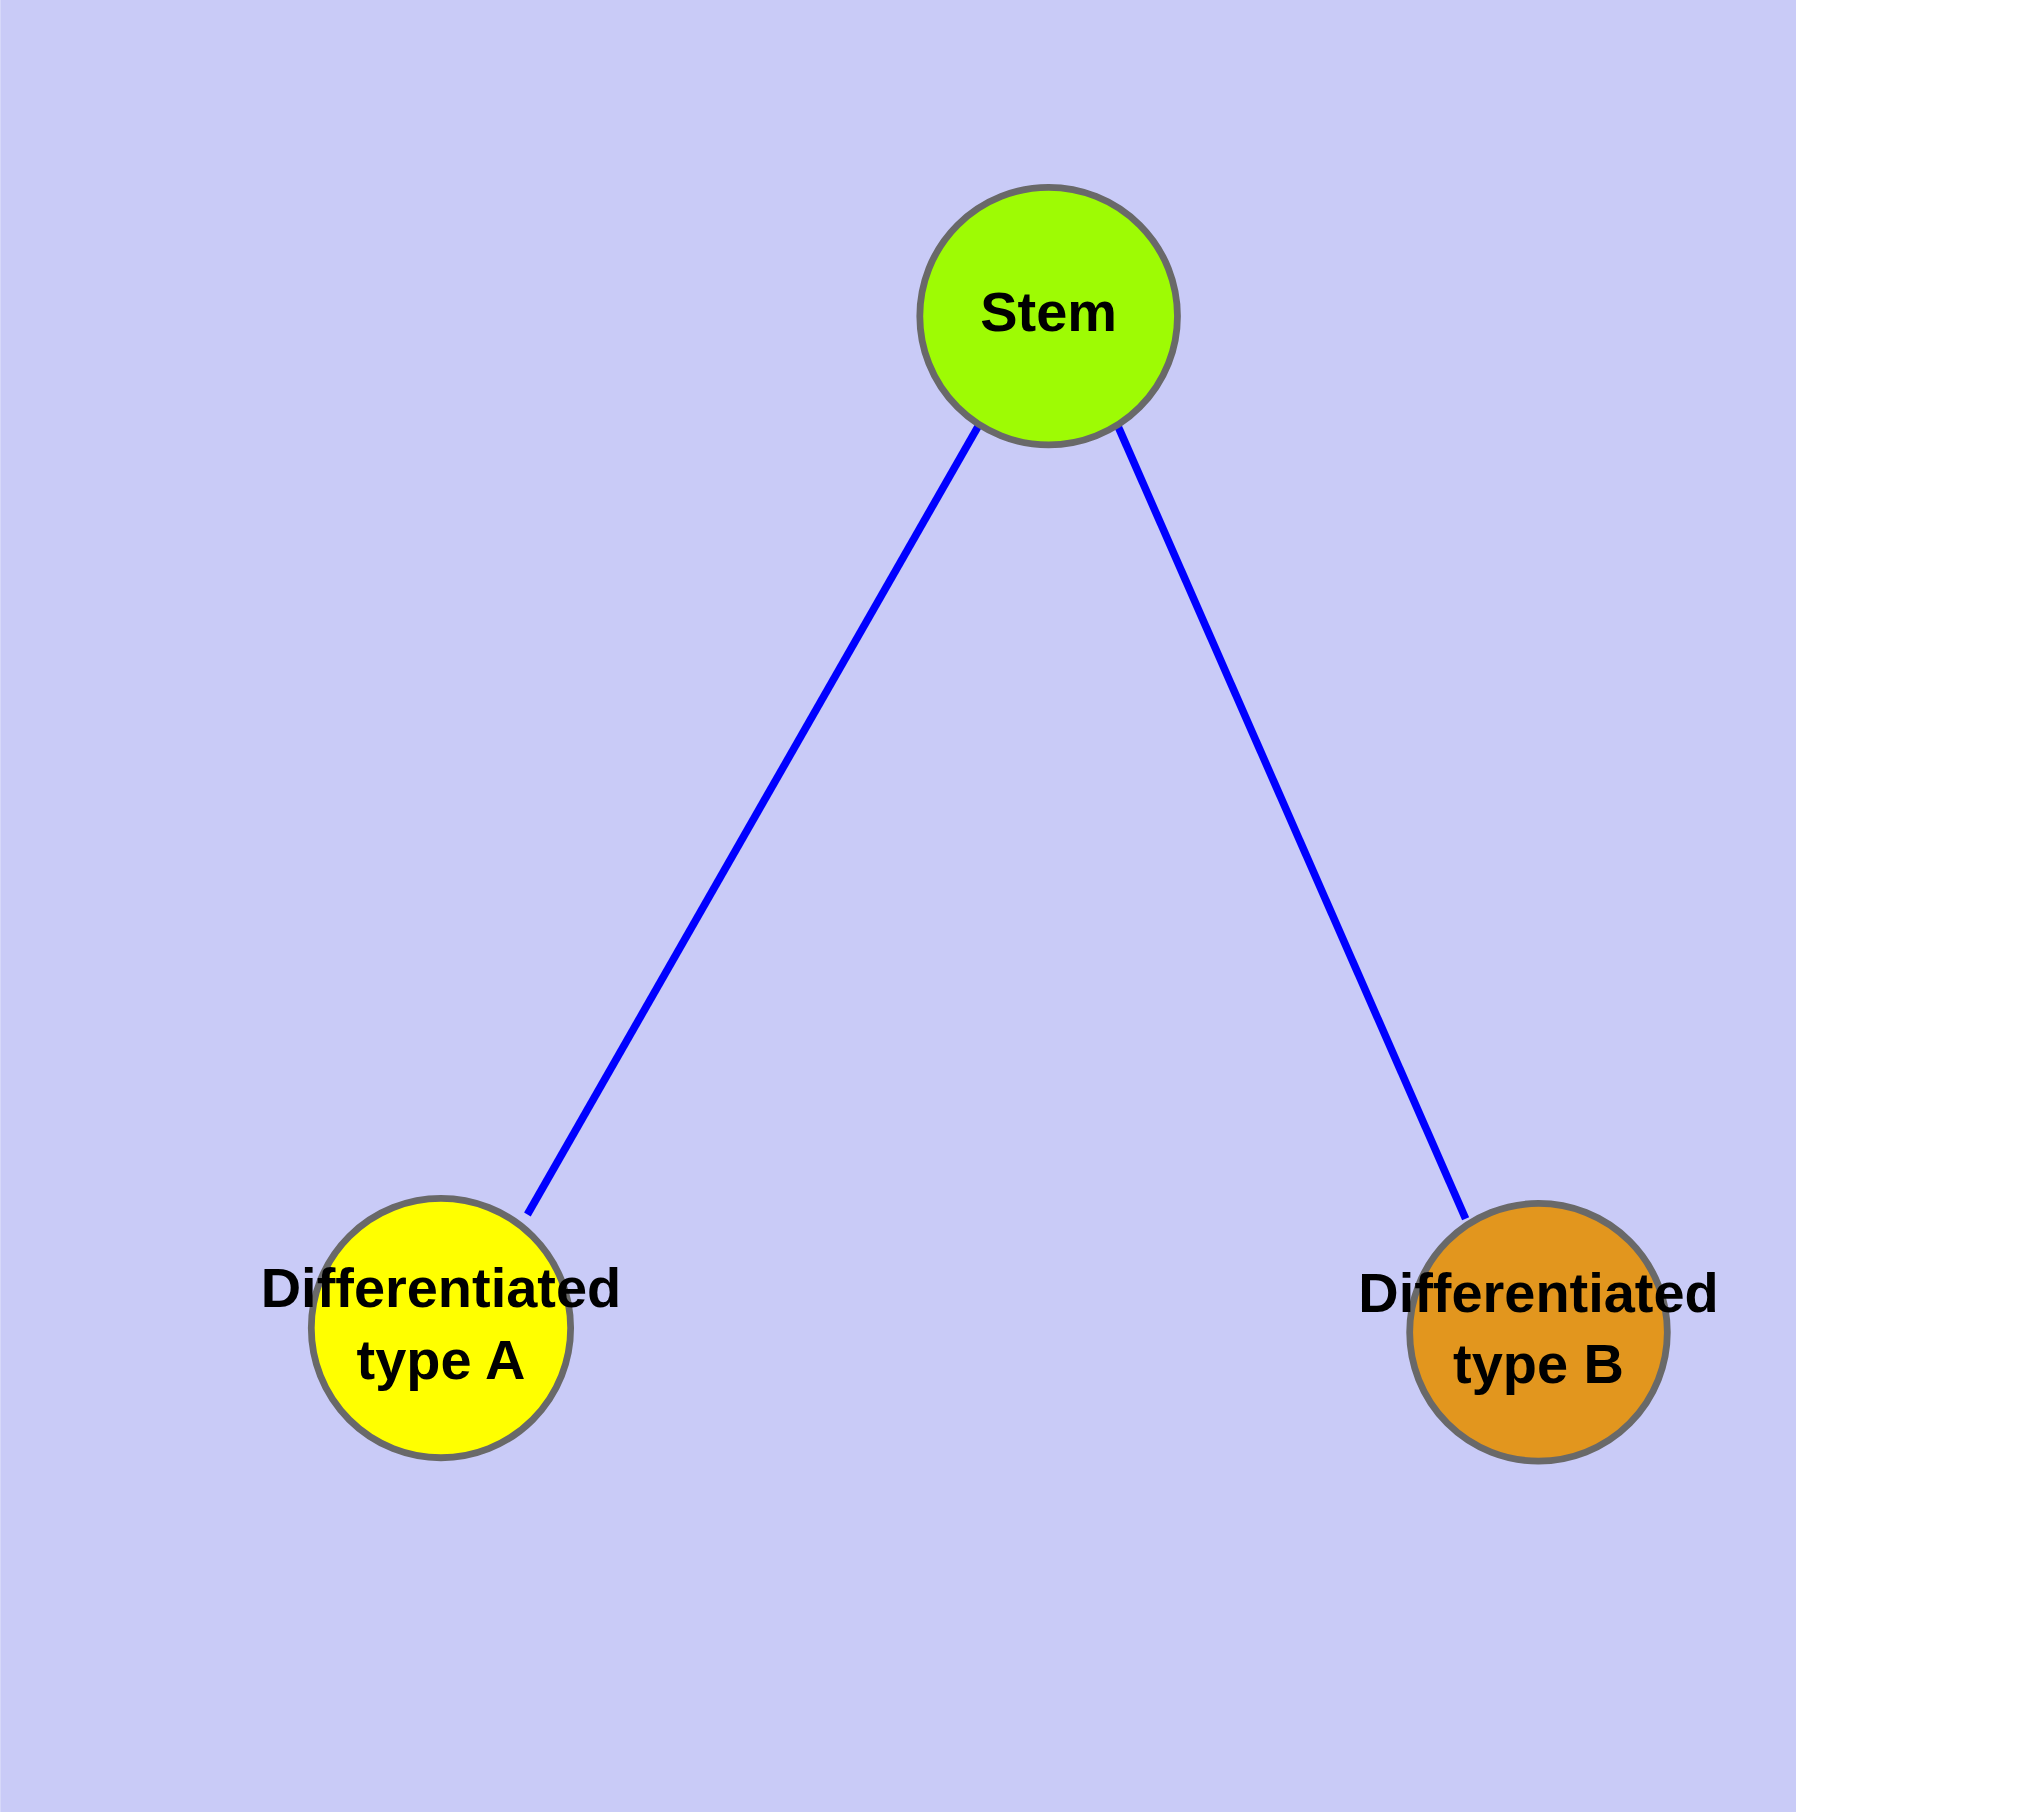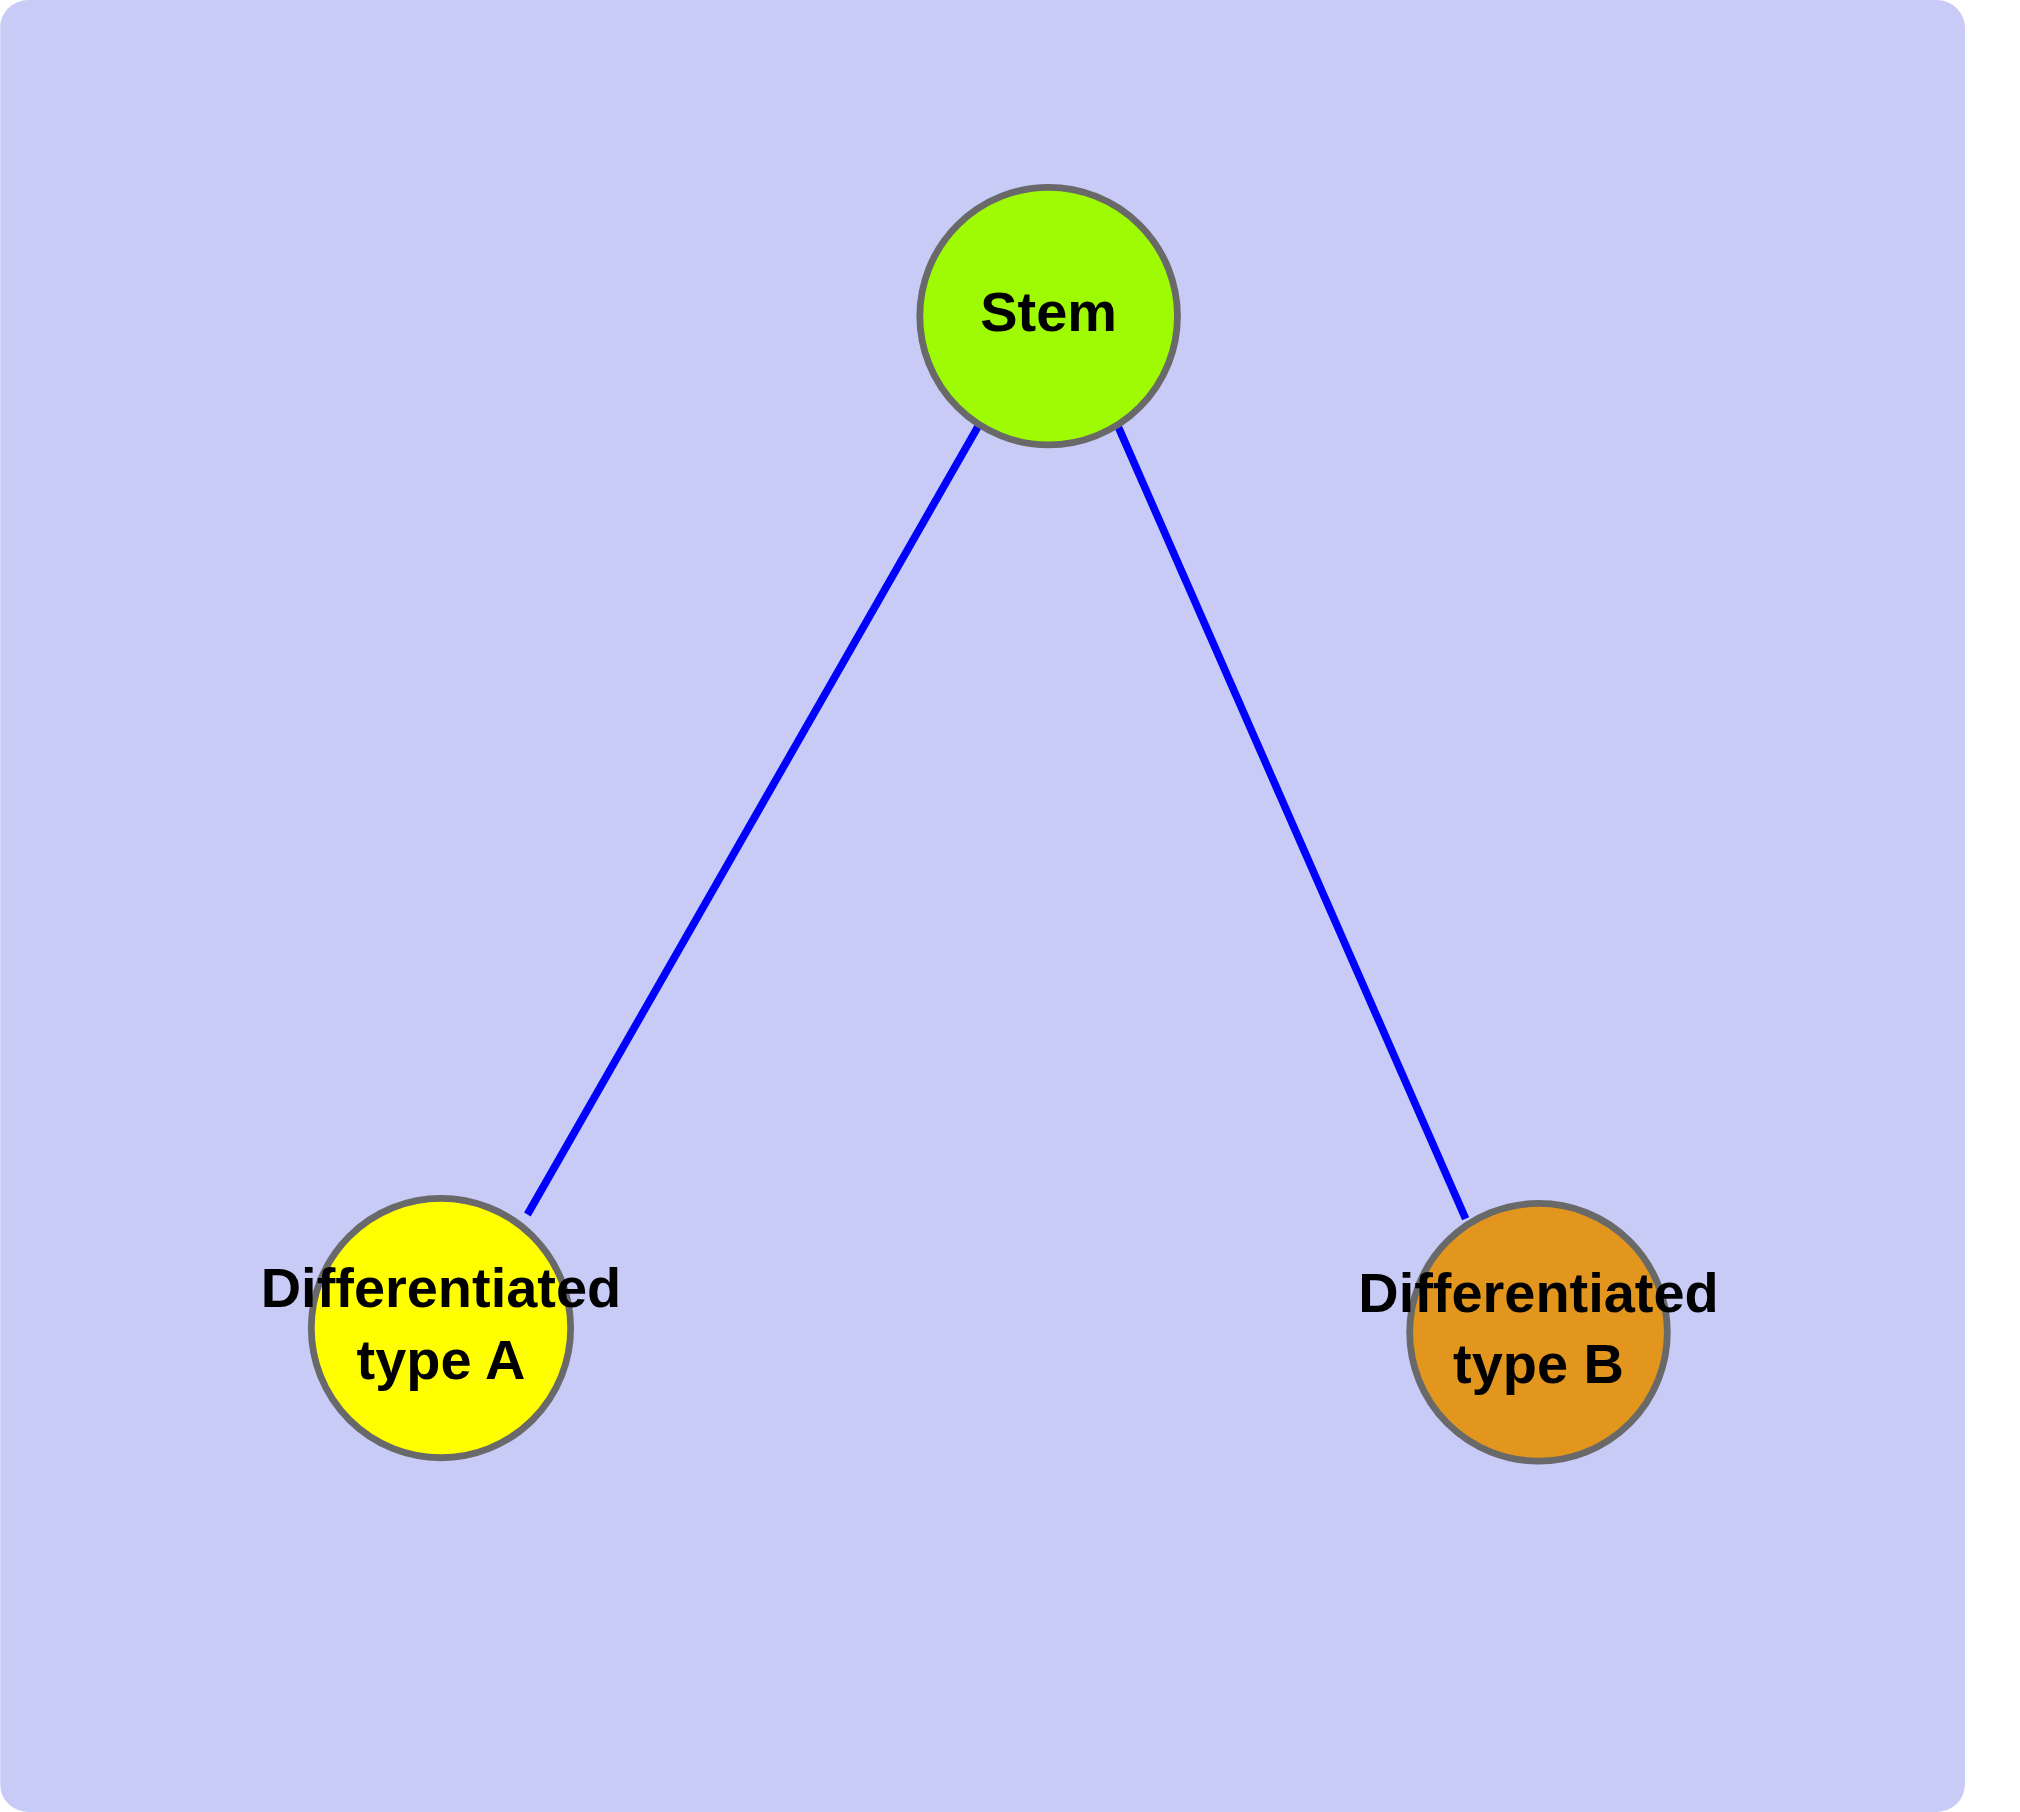--- a/index.html
+++ b/index.html
@@ -28,21 +28,21 @@
     font-weight: bold;
     fill: #000000;
     text-anchor: middle;
     dominant-baseline: middle;
     paint-order: normal;
   }
 </style>
 </head>
 <body>
 
-<div id="canvas" style="width: 1965px; height: 1812px; border-radius: 28px;">
+<div id="canvas" style="width: 1796px; height: 1812px;">
   <svg id="graph-svg" viewBox="0 0 2384 2138" xmlns="http://www.w3.org/2000/svg" style="width: 2021px; height: 1812px;">
 
     <rect id="bg-rect" x="0" y="0" width="2384" height="2138" fill="#c9cbf7"></rect>
 
     <g id="edges-group">
         <line x1="1155" y1="501" x2="622" y2="1433" stroke="#0000ff" stroke-width="9" stroke-linecap="butt"></line>
         <line x1="1318" y1="501" x2="1729" y2="1438" stroke="#0000ff" stroke-width="9" stroke-linecap="butt"></line>
       </g>
     <g id="nodes-group">
         <circle cx="1237" cy="373" r="152" fill="#9efb04" stroke="#696969" stroke-width="8"></circle>

